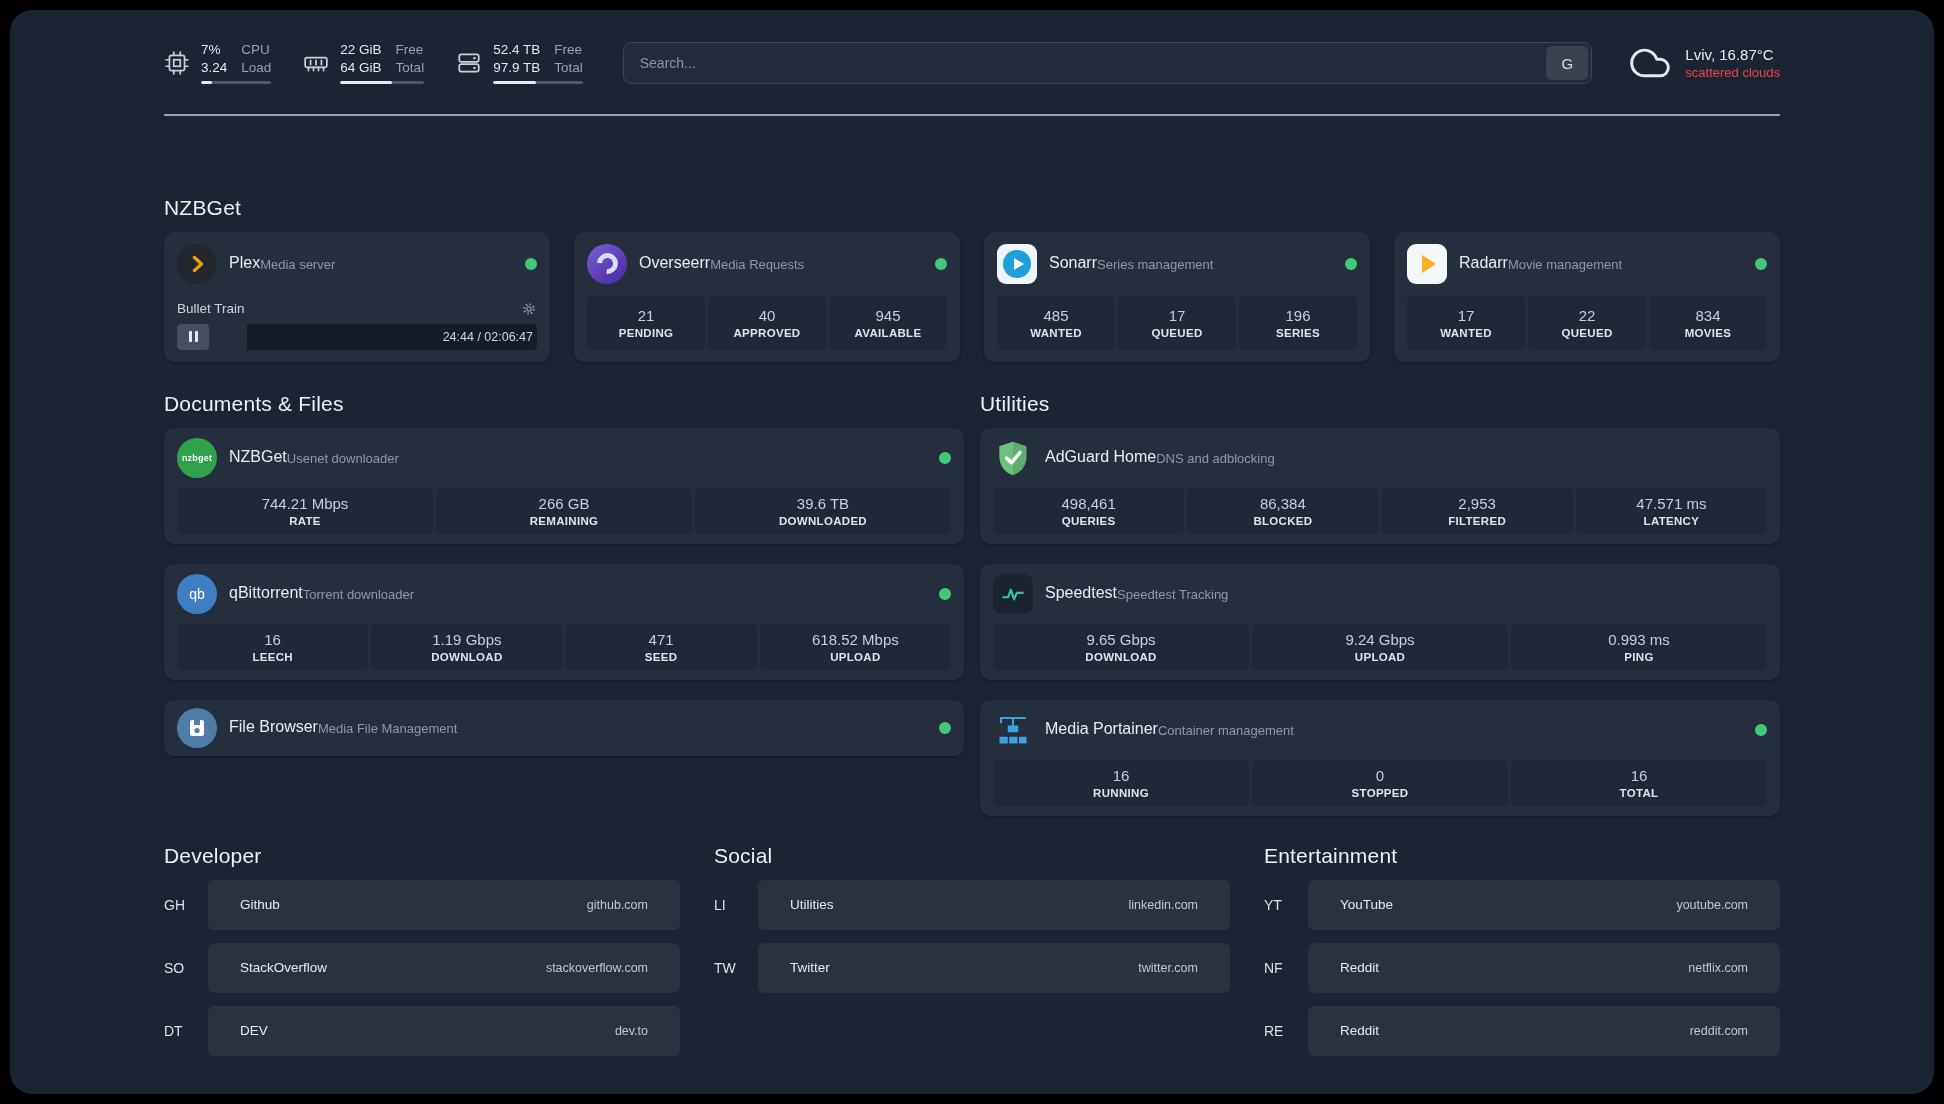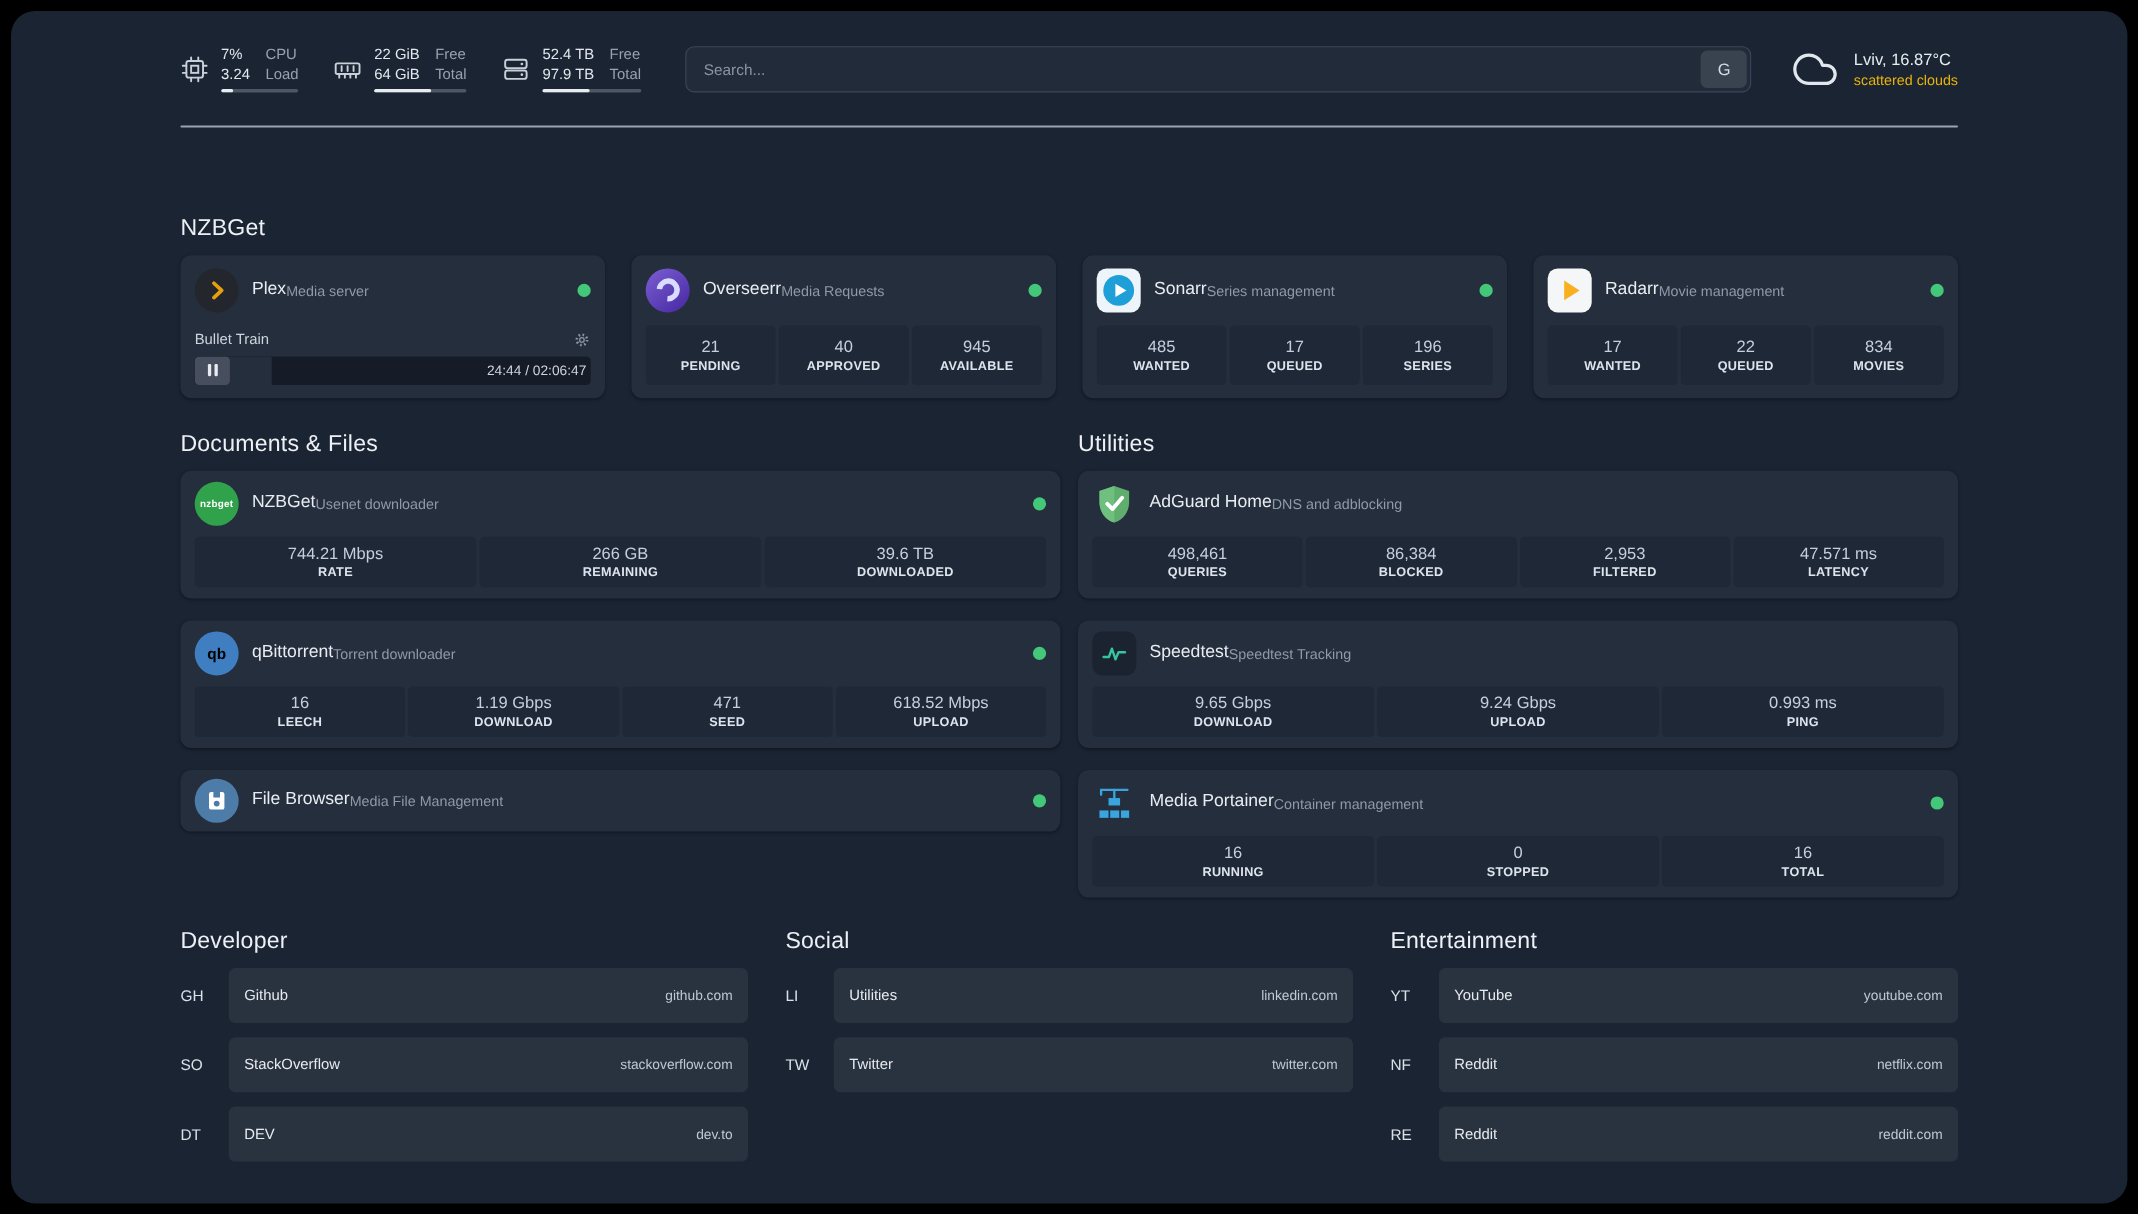--- a/index.html
+++ b/index.html
@@ -19,21 +19,21 @@
   .res-bar{margin-top:5px;height:3px;background:#4d5666;border-radius:2px;overflow:hidden}
   .res-fill{height:100%;background:#e8ebef;border-radius:2px}
 
   .search-wrap{flex:1;margin:0 36px 0 8px;position:relative;height:42px}
   .search-input{width:100%;height:100%;background:#222b3a;border:1px solid #3c4658;border-radius:8px;color:#dfe4ea;font-size:14px;padding:0 60px 0 16px;outline:none;font-family:inherit}
   .search-input::placeholder{color:#8a94a4}
   .search-btn{position:absolute;right:4px;top:4px;bottom:4px;width:42px;background:#39424f;border:none;border-radius:6px;color:#d7dce4;font-size:15px;display:flex;align-items:center;justify-content:center;cursor:pointer;font-family:inherit}
 
   .weather{display:flex;align-items:center;gap:13px}
   .weather-loc{font-size:15px;color:#e8ecf2}
-  .weather-cond{font-size:13px;color:#eab308;margin-top:2px}
+  .weather-cond{font-size:13px;color:#ef4444;margin-top:2px}
 
   .divider{margin-top:24px;height:1.5px;background:#9aa3b1;border-radius:1px}
 
   
   .section-title{font-size:21px;font-weight:500;color:#edf0f4;letter-spacing:.2px}
   .media-section{margin-top:80px}
   .media-grid{margin-top:12px;display:grid;grid-template-columns:repeat(4,1fr);gap:24px}
 
   .card{background:#252e3d;border-radius:10px;padding:12px 13px;box-shadow:0 1px 3px rgba(0,0,0,.35);display:flex;flex-direction:column;height:130px;cursor:pointer}
   .card-md{height:116px;padding:10px 13px}
@@ -64,36 +64,36 @@
 
   
   .cols{margin-top:30px;display:grid;grid-template-columns:1fr 1fr;gap:16px;align-items:start}
   .col-cards{margin-top:12px;display:flex;flex-direction:column;gap:20px}
 
   
   .bm-section{margin-top:28px;display:grid;grid-template-columns:repeat(3,1fr);gap:34px;align-items:start}
   .bm-rows{margin-top:12px;display:flex;flex-direction:column;gap:13px}
   .bm-row{display:flex;align-items:center}
   .bm-abbr{width:44px;font-size:14px;color:#dbe1e9;flex:none}
-  .bm-pill{flex:1;height:50px;background:#29323f;border-radius:6px;display:flex;align-items:center;padding:0 14px;cursor:pointer}
+  .bm-pill{flex:1;height:50px;background:#29323f;border-radius:6px;display:flex;align-items:center;padding:0 32px;cursor:pointer}
   .bm-name{font-size:13.5px;color:#e7ebf0}
   .bm-url{margin-left:auto;font-size:12.5px;color:#bfc8d4}
 
   
   .ic-plex{background:#23262d;border-radius:50%}
   .ic-overseerr{background:linear-gradient(140deg,#7c5fd3,#4527a0);border-radius:50%}
   .ov-arc{width:21px;height:21px;border-radius:50%;border:5px solid #d8dcff;border-left-color:transparent;transform:rotate(-40deg)}
   .ic-sonarr{background:#eef5fa}
   .sonarr-circle{width:28px;height:28px;border-radius:50%;background:#1e9fd8;display:flex;align-items:center;justify-content:center}
   .tri{width:0;height:0;border-style:solid}
   .tri-white{border-width:6px 0 6px 10px;border-color:transparent transparent transparent #fff;margin-left:3px}
   .ic-radarr{background:#f4f6f8}
   .tri-amber{border-width:9px 0 9px 14px;border-color:transparent transparent transparent #f8b01f;margin-left:4px}
   .ic-nzbget{background:#31a24c;border-radius:50%;color:#fff;font-size:9px;font-weight:700;letter-spacing:.2px}
-  .ic-qbit{background:#3f7fc1;border-radius:50%;color:#000000;font-size:14px;font-weight:700}
+  .ic-qbit{background:#3f7fc1;border-radius:50%;color:#ffffff;font-size:14px;font-weight:400}
   .ic-fb{background:#4d7ca8;border-radius:50%}
   .ic-speedtest{background:#1c2330}
   .ic-plain{background:transparent;overflow:visible}
 </style>
 </head>
 <body>
 
 <div class="app">
   <div class="content">
 

